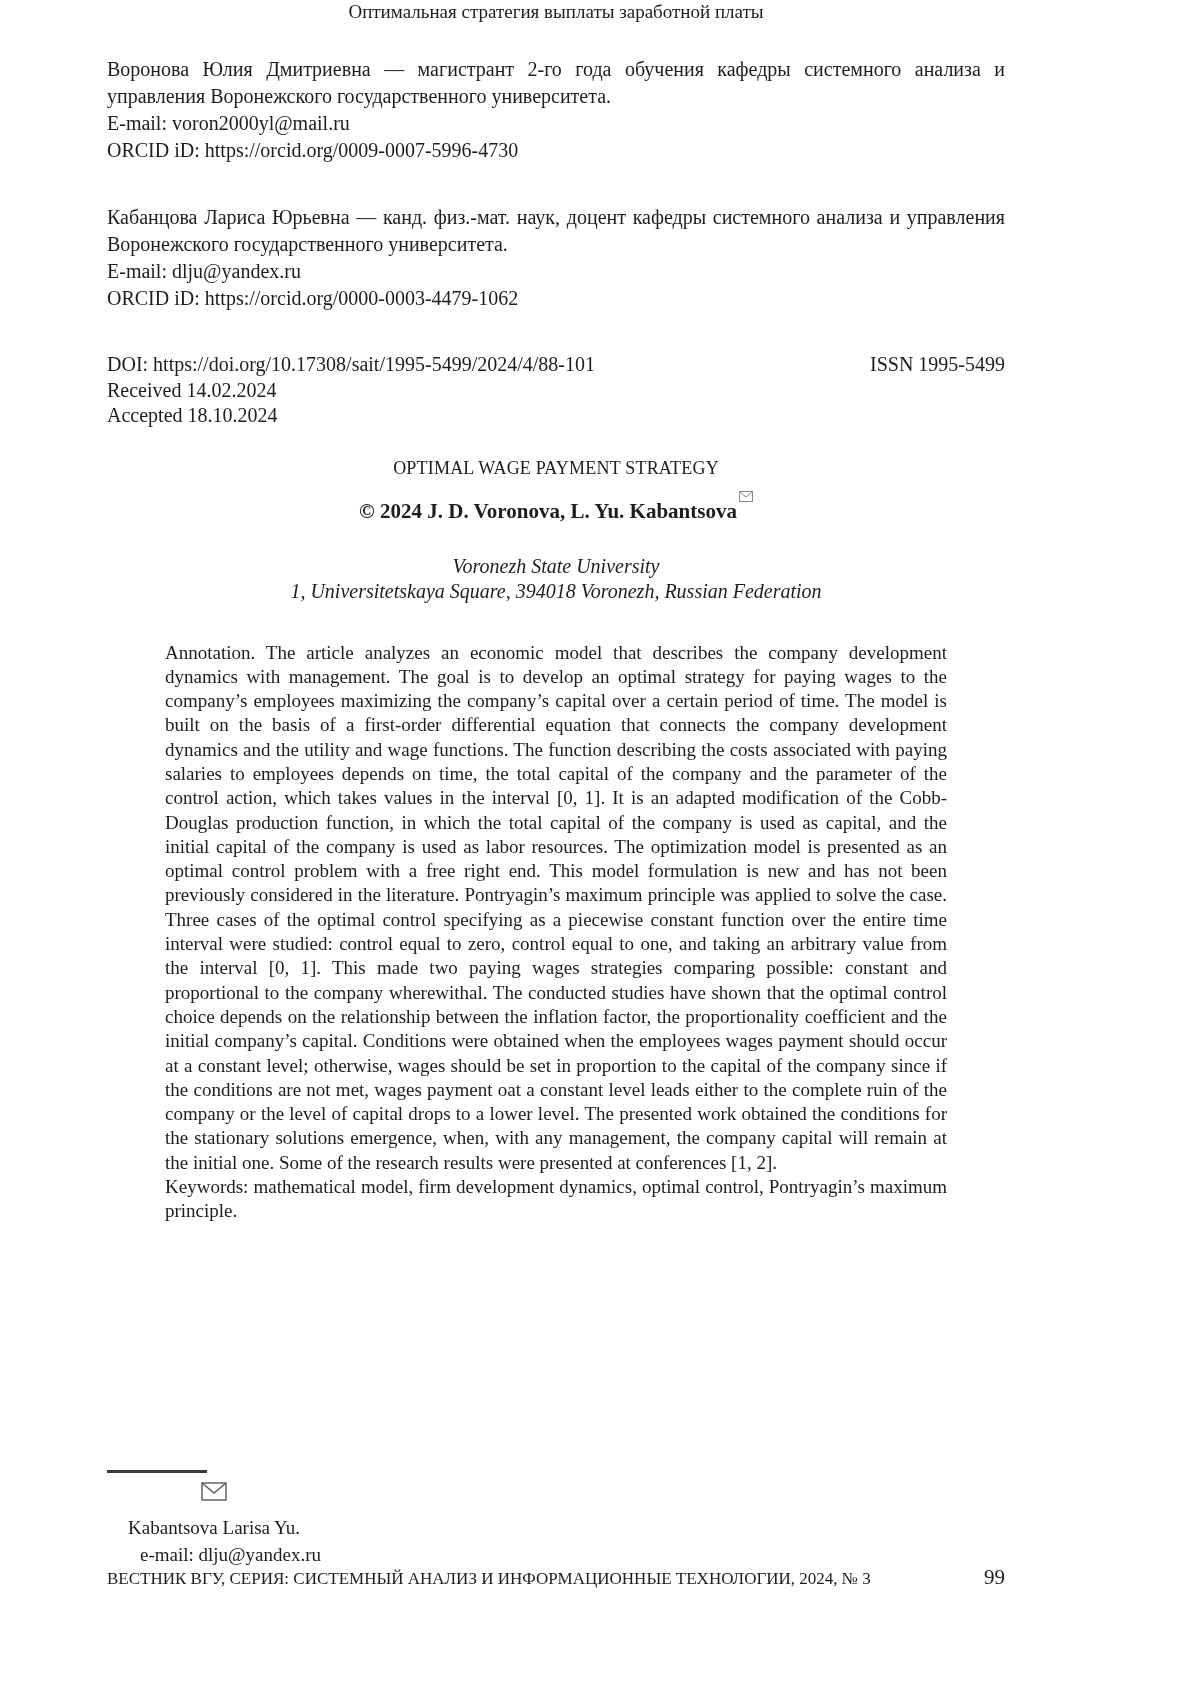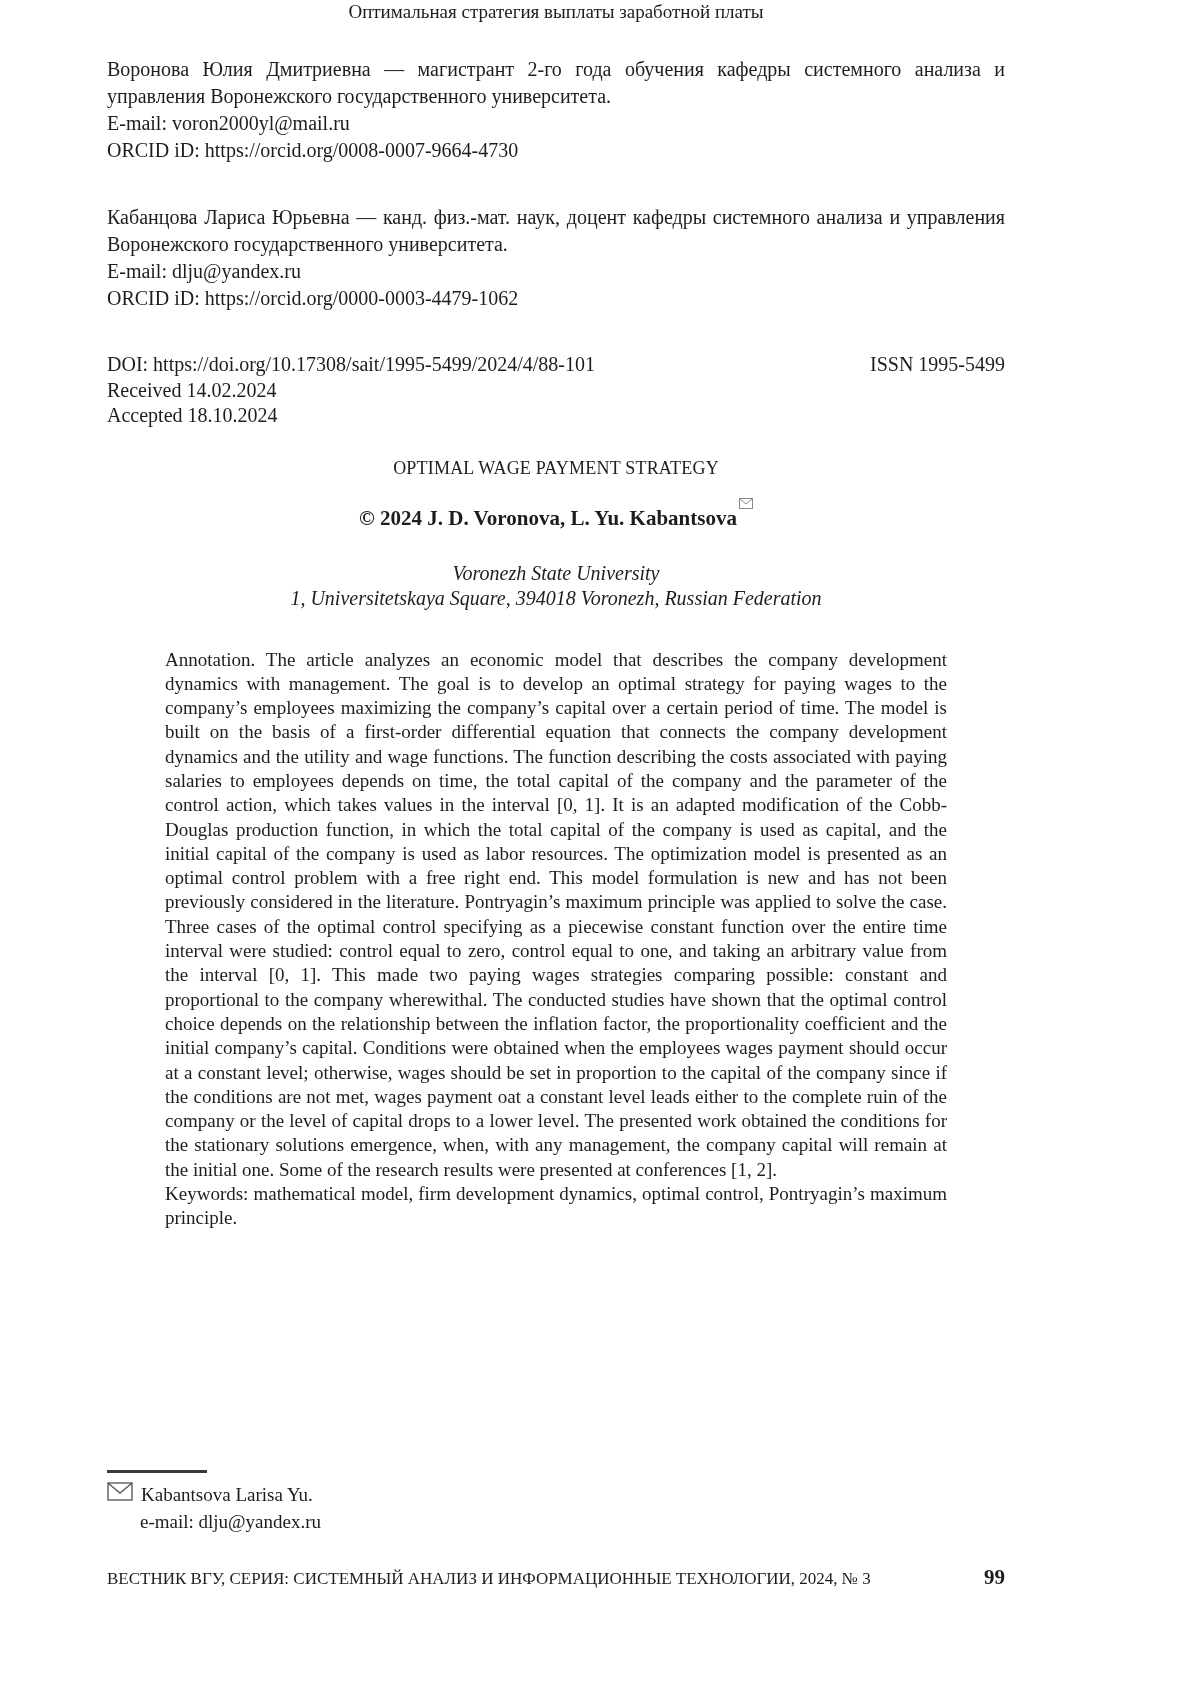--- a/index.html
+++ b/index.html
@@ -35,21 +35,21 @@
   
   .article-title {
     margin-top: 24px;
     text-align: center;
     font-size: 18px;
     line-height: 30px;
     font-weight: normal;
     letter-spacing: 0.2px;
   }
   .copyright {
-    margin-top: 15px;
+    margin-top: 8px;
     text-align: center;
     font-size: 21px;
     line-height: 26px;
     font-weight: bold;
   }
   .env-sup { position: relative; top: -8px; margin-left: 2px; }
   .affil {
     text-align: center;
     font-style: italic;
     font-size: 20px;
@@ -70,49 +70,49 @@
     left: 107px;
     top: 1470px;
     font-size: 19px;
     line-height: 25px;
   }
   .fn-rule {
     width: 100px;
     border-top: 3px solid #3a3a38;
     margin-bottom: 9px;
   }
-  .fn-line1 { display: flex; align-items: center; gap: 8px; }
+  .fn-line1 { display: flex; align-items: center; gap: 8px; flex-direction: column; }
   .fn-line2 { margin-left: 33px; margin-top: 2px; }
   
   .page-footer {
     position: absolute;
     left: 107px;
     top: 1566px;
     width: 898px;
     display: flex;
     justify-content: space-between;
     align-items: baseline;
     font-size: 17px;
     line-height: 23px;
     white-space: nowrap;
   }
-  .page-number { font-size: 21px; font-weight: bold; }
+  .page-number { font-size: 21px; }
   svg.env { display: inline-block; vertical-align: baseline; }
 </style>
 </head>
 <body>
 
 <div class="page">
 
   <div class="running-head">Оптимальная стратегия выплаты заработной платы</div>
 
   <section class="authors-ru author-block-1">
     <p class="author-par"><span class="b">Воронова Юлия Дмитриевна —</span><span> магистрант 2-го года обучения кафедры системного анализа и управления Воронежского государственного университета.</span></p>
     <p>E-mail: voron2000yl@mail.ru</p>
-    <p>ORCID iD: https://orcid.org/0008-0007-9664-4730</p>
+    <p>ORCID iD: https://orcid.org/0009-0007-5996-4730</p>
   </section>
 
   <section class="authors-ru author-block-2">
     <p class="author-par"><span class="b">Кабанцова Лариса Юрьевна —</span><span> канд. физ.-мат. наук, доцент кафедры системного анализа и управления Воронежского государственного университета.</span></p>
     <p>E-mail: dlju@yandex.ru</p>
     <p>ORCID iD: https://orcid.org/0000-0003-4479-1062</p>
   </section>
 
   <section class="meta">
     <div class="doi-row">

